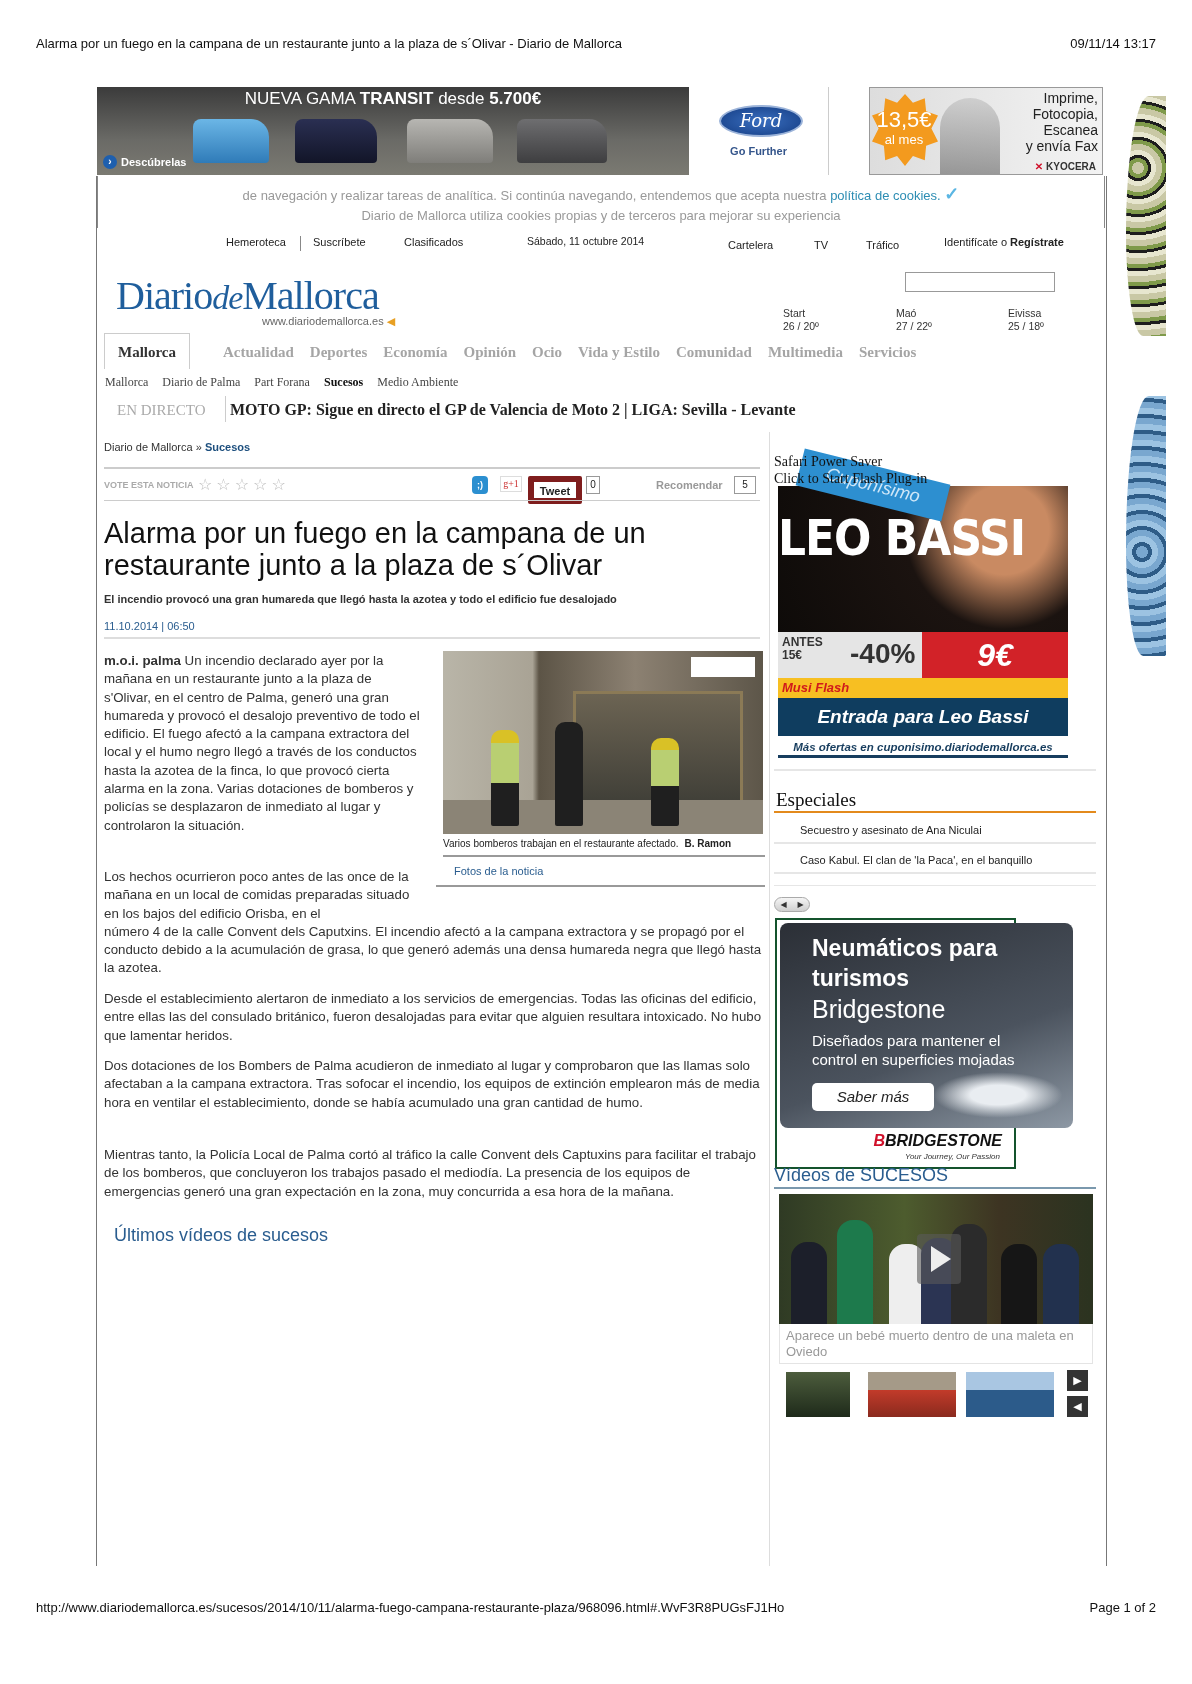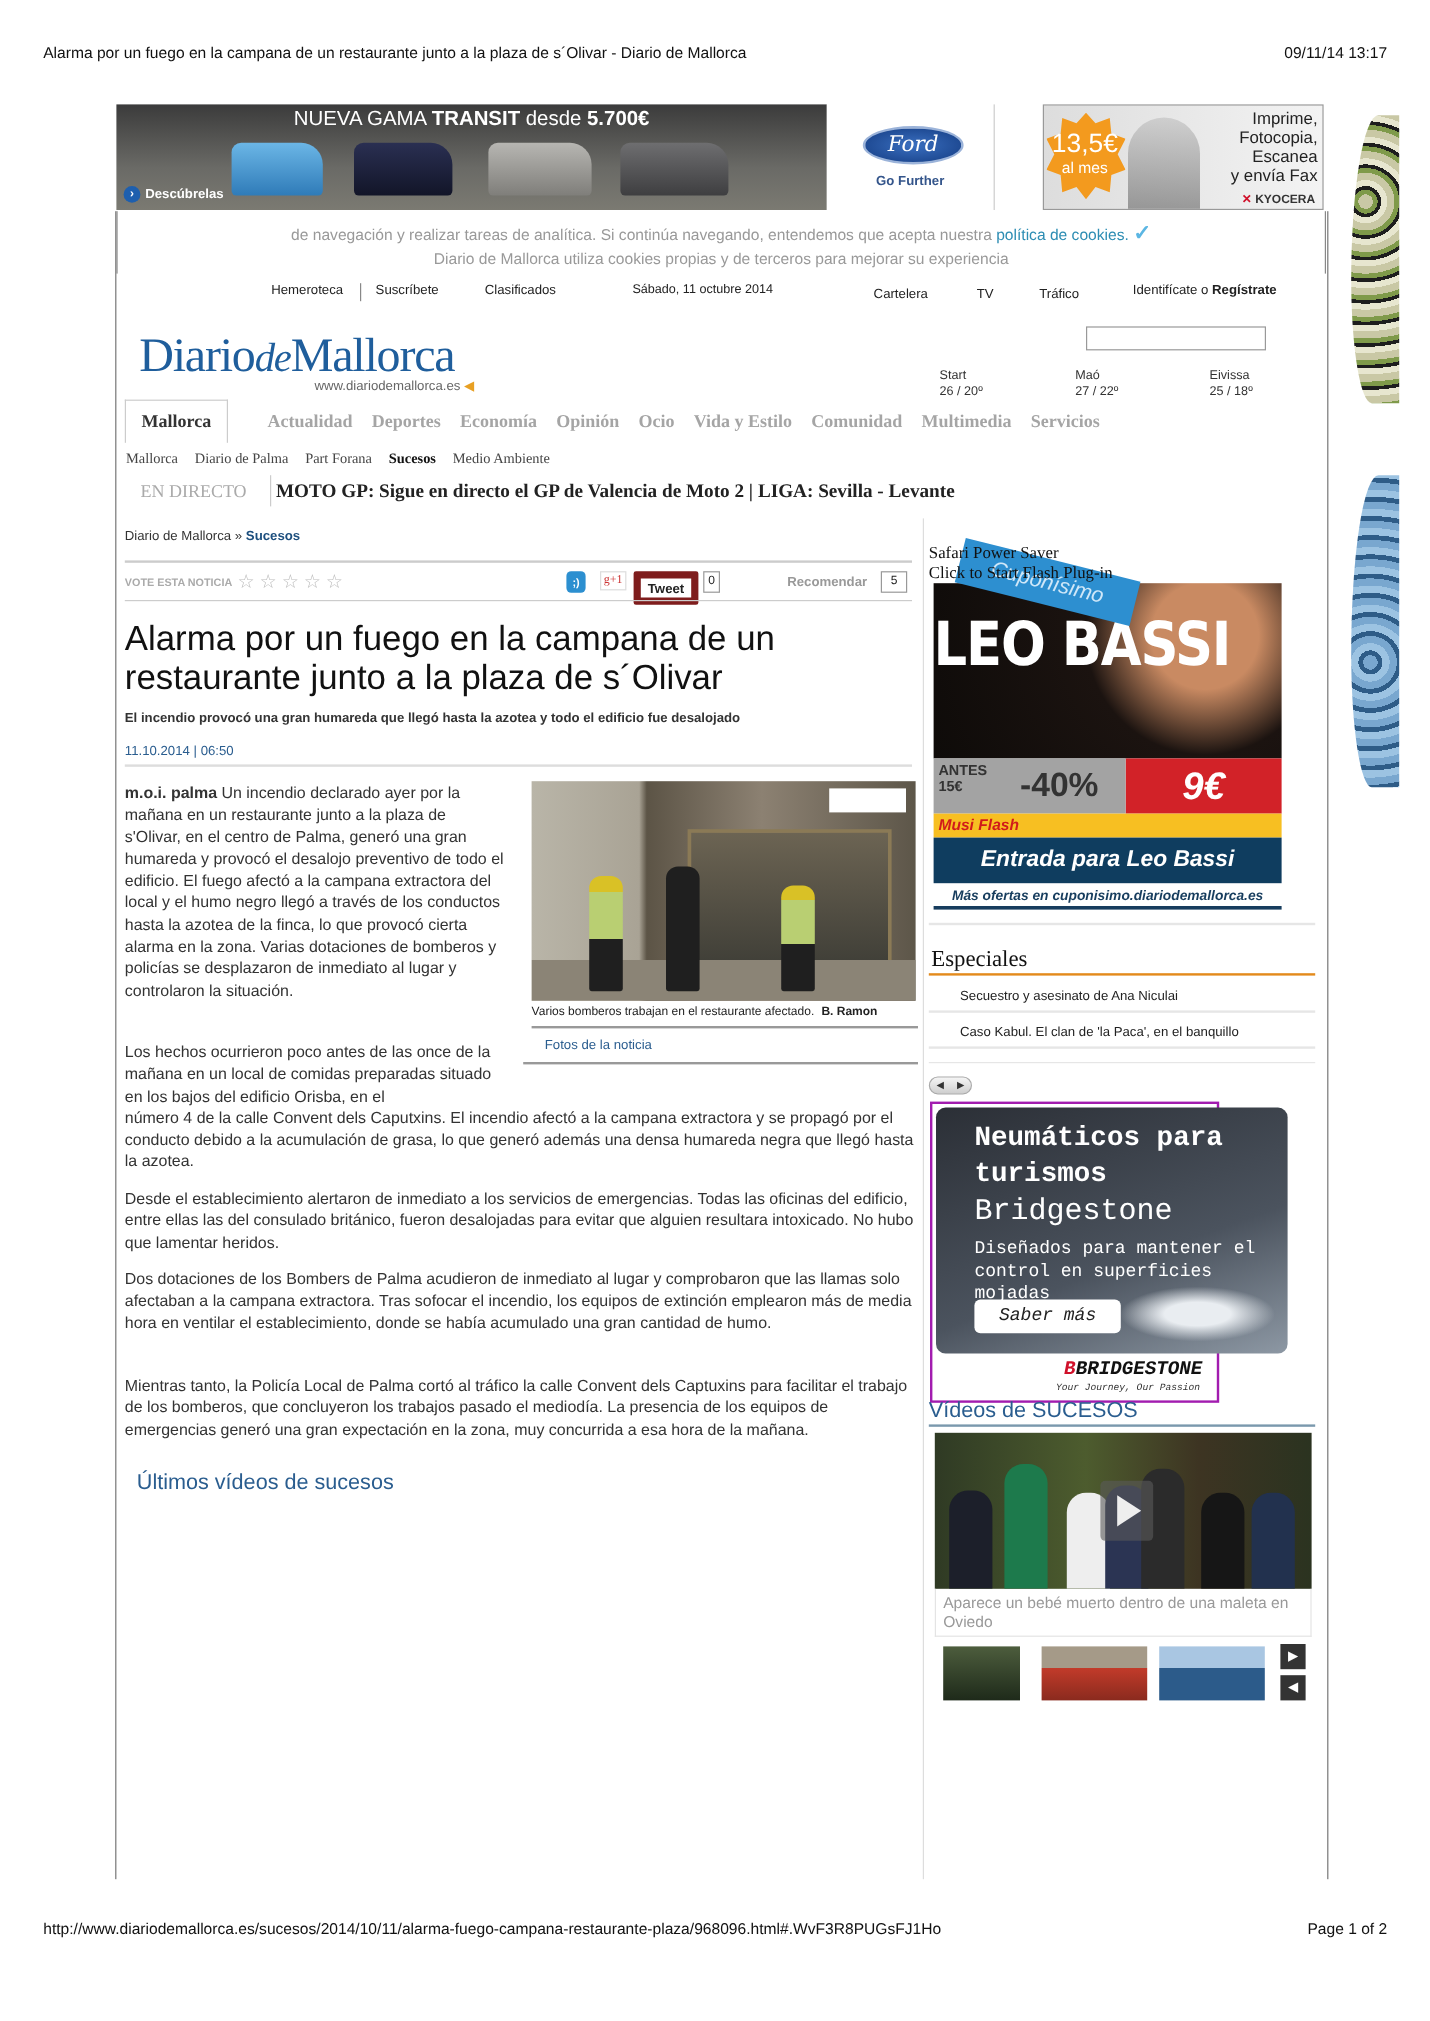--- a/index.html
+++ b/index.html
@@ -104,35 +104,35 @@
   .p5 { left: 104px; top: 1146px; width: 660px; }
   .videos-heading { left: 114px; top: 1225px; font-size: 18px; color: #2a5d8f; }
 
   
   .flash-note { left: 774px; top: 453px; font-family: "Liberation Serif", serif; font-size: 14px; line-height: 17px; color: #111; z-index: 3; }
   .ad-leo { left: 778px; top: 486px; width: 290px; height: 270px; }
   .leo-top { position: absolute; left: 0; top: 0; width: 290px; height: 146px; background: radial-gradient(circle at 78% 30%, #c98a62 0 18%, #1b1310 40%, #0e0b09); overflow: hidden; }
   .leo-badge { position: absolute; left: 20px; top: -20px; width: 150px; height: 38px; background: #2d8fd0; transform: rotate(14deg); color: #cfe7f8; font-size: 18px; font-style: italic; text-align: center; line-height: 38px; z-index: 2; }
   .leo-name { position: absolute; left: 0; top: 26px; color: #fff; font-size: 44px; font-weight: 700; letter-spacing: -1px; transform: scaleY(1.15); font-family: "DejaVu Sans", sans-serif; }
   .leo-price-row { position: absolute; left: 0; top: 146px; width: 290px; height: 46px; display: flex; }
-  .leo-antes { width: 160px; background: #a3a3a3; position: relative; }
+  .leo-antes { width: 144px; background: #e5e5e5; position: relative; }
   .leo-antes .a { position: absolute; left: 4px; top: 4px; font-size: 12px; font-weight: 700; line-height: 13px; color: #333; }
   .leo-antes .pct { position: absolute; left: 72px; top: 6px; font-size: 28px; font-weight: 700; color: #333; }
   .leo-now { flex: 1; background: #d22228; color: #fff; font-size: 32px; font-weight: 700; font-style: italic; text-align: center; line-height: 46px; }
   .leo-musi { position: absolute; left: 0; top: 192px; width: 290px; height: 20px; background: #f7bf22; color: #d11b1b; font-size: 13px; font-style: italic; font-weight: 700; padding-left: 4px; line-height: 20px; }
   .leo-cta { position: absolute; left: 0; top: 212px; width: 290px; height: 38px; background: #0f3d5f; color: #fff; font-size: 19px; font-style: italic; font-weight: 700; text-align: center; line-height: 38px; }
   .leo-more { position: absolute; left: 0; top: 250px; width: 290px; height: 22px; color: #173d5e; font-size: 11.5px; font-style: italic; font-weight: 700; text-align: center; line-height: 22px; border-bottom: 3px solid #173d5e; }
 
   .side-hr { height: 2px; background: #e6e6e6; }
   .especiales-title { left: 776px; top: 789px; font-family: "Liberation Serif", serif; font-size: 19px; color: #111; }
   .especiales-rule { left: 774px; top: 811px; width: 322px; height: 2px; background: #e38a1c; }
   .esp-item { left: 800px; font-size: 11px; color: #222; }
   .scroll-arrows { left: 774px; top: 897px; width: 36px; height: 15px; border: 1px solid #aaa; border-radius: 8px; background: linear-gradient(#f5f5f5, #cfcfcf); font-size: 8px; display: flex; justify-content: space-around; align-items: center; color: #333; }
 
-  .ad-bridge { left: 775px; top: 918px; width: 241px; height: 251px; border: 2px solid #a21caf; background: #fff; font-family: Liberation Mono, monospace; }
+  .ad-bridge { left: 775px; top: 918px; width: 241px; height: 251px; border: 2px solid #14532d; background: #fff; }
   .bridge-panel { position: absolute; left: 3px; top: 3px; width: 293px; height: 205px; border-radius: 8px; background: linear-gradient(160deg, #2b2f36, #4b535e 60%, #8d98a4); overflow: hidden; }
   .bridge-h { position: absolute; left: 32px; top: 10px; color: #fff; font-size: 23px; font-weight: 700; line-height: 30px; }
   .bridge-h2 { position: absolute; left: 32px; top: 72px; color: #fff; font-size: 25px; }
   .bridge-p { position: absolute; left: 32px; top: 108px; color: #fff; font-size: 15px; line-height: 19px; }
   .bridge-btn { position: absolute; left: 32px; top: 160px; width: 122px; height: 28px; border-radius: 5px; background: #fff; color: #222; font-size: 15px; font-style: italic; text-align: center; line-height: 28px; }
   .bridge-splash { position: absolute; right: 10px; bottom: 10px; width: 130px; height: 46px; background: radial-gradient(ellipse at center, #e9edf1 0 30%, rgba(255,255,255,0) 70%); }
   .bridge-logo { position: absolute; right: 12px; top: 212px; font-size: 16px; font-weight: 700; font-style: italic; color: #111; }
   .bridge-logo span { color: #d0102a; }
   .bridge-tag { position: absolute; right: 14px; top: 232px; font-size: 8px; font-style: italic; color: #333; }
 

